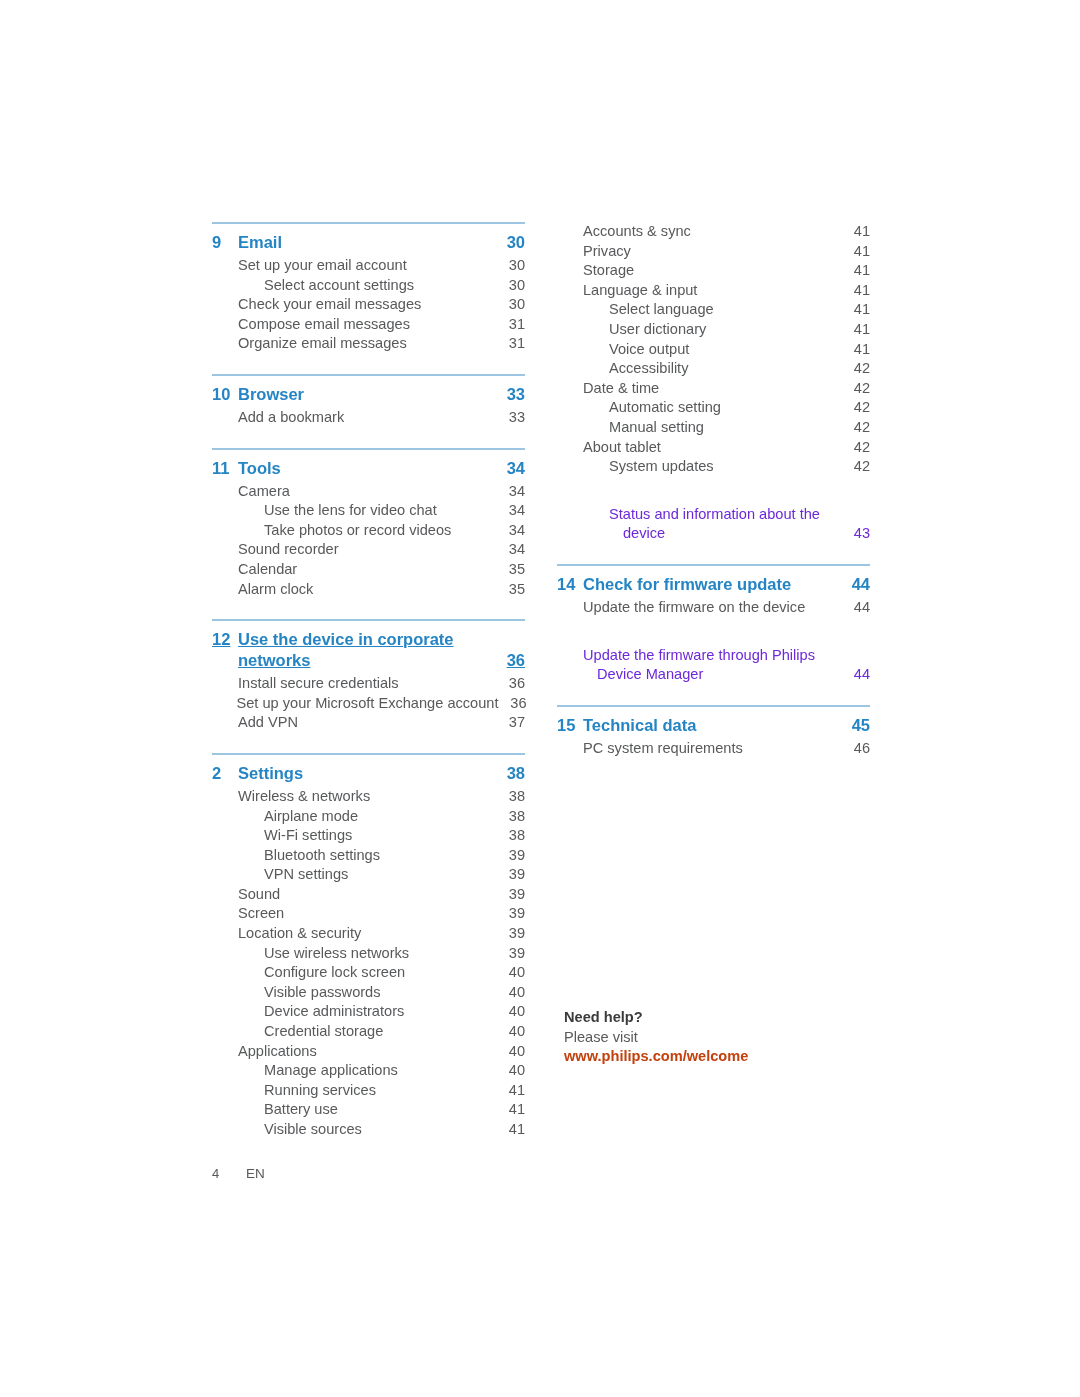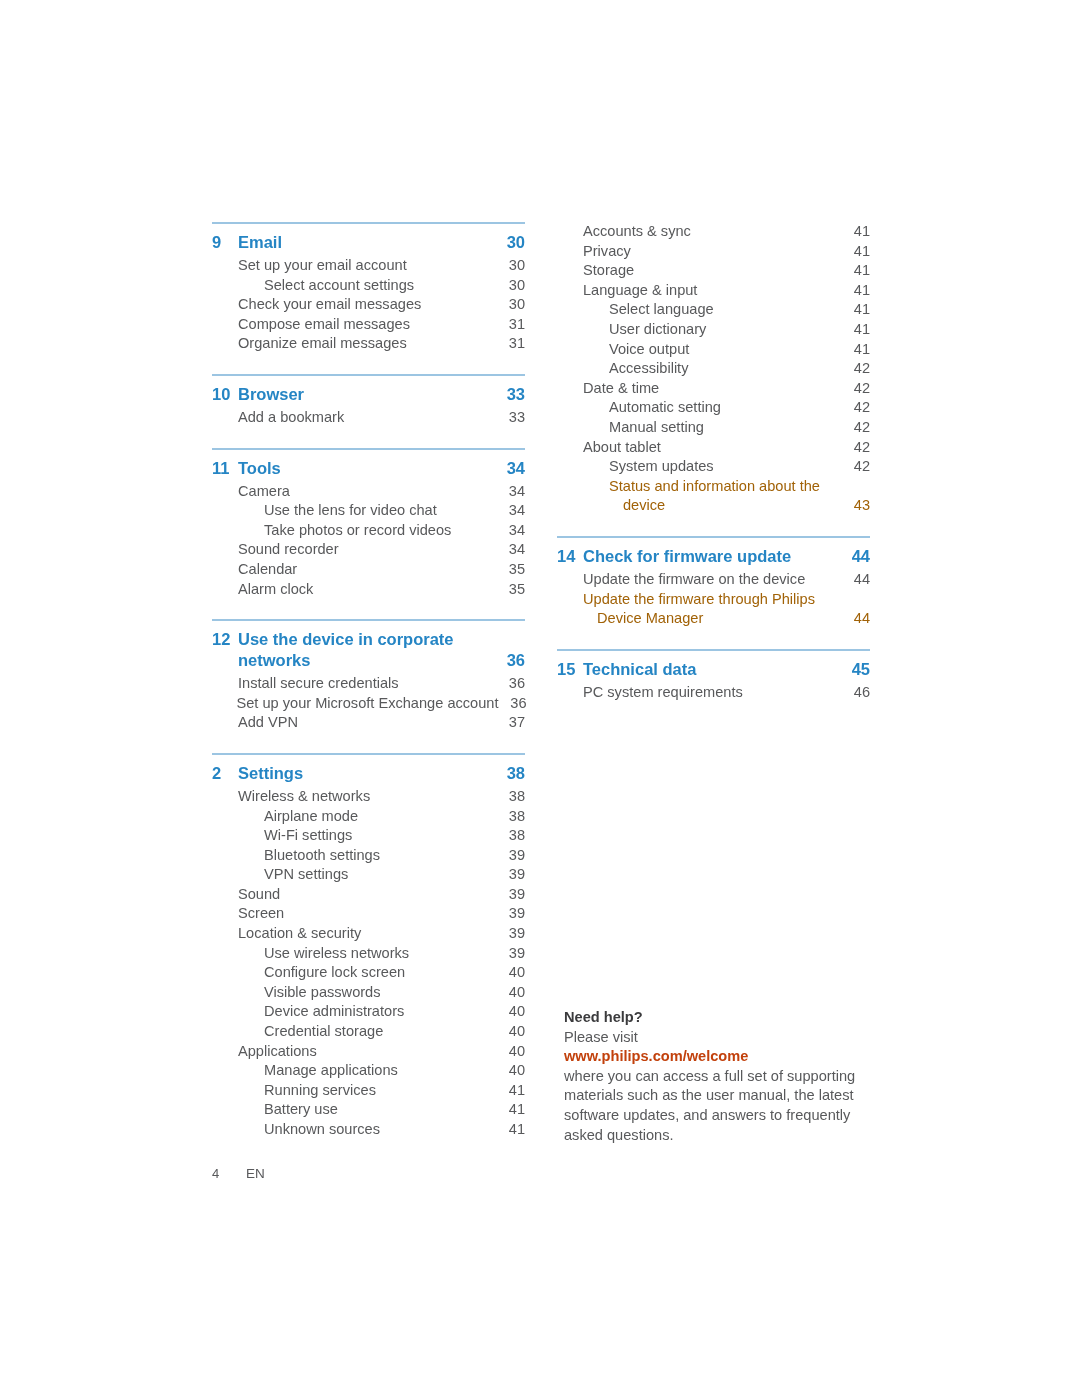--- a/index.html
+++ b/index.html
@@ -66,20 +66,21 @@
     text-align: right;
     min-width: 22px;
     font-weight: bold;
   }
 
   
   .chapter.wrap { display: block; }
   .chapter.wrap .line {
     display: flex;
     align-items: flex-start;
+    text-decoration: underline;
   }
   .chapter.wrap .line .num {
     width: 26px;
     flex: 0 0 26px;
   }
   .chapter.wrap .line .txt { flex: 1 1 auto; }
   .chapter.wrap .line .pg {
     flex: 0 0 auto;
     text-align: right;
     min-width: 22px;
@@ -103,21 +104,21 @@
   }
   .entry .pg {
     flex: 0 0 auto;
     text-align: right;
     min-width: 22px;
   }
   .entry.lvl1 { padding-left: 26px; }
   .entry.lvl2 { padding-left: 52px; }
 
   
-  .entry-wrap { color: #a16207; font-size: 14.6px; line-height: 19.6px; }
+  .entry-wrap { color: #6d28d9; font-size: 14.6px; line-height: 19.6px; margin-top: 28px; }
   .entry-wrap .l1 { display: block; }
   .entry-wrap .l2 { display: flex; align-items: baseline; }
   .entry-wrap .l2 .txt { flex: 1 1 auto; padding-right: 6px; }
   .entry-wrap .l2 .pg { flex: 0 0 auto; text-align: right; min-width: 22px; }
   .entry-wrap.lvl1 { padding-left: 26px; }
   .entry-wrap.lvl2 { padding-left: 52px; }
   .entry-wrap.lvl1 .l2 { padding-left: 14px; }
   .entry-wrap.lvl2 .l2 { padding-left: 14px; }
 
   .gap-after { height: 20px; }
@@ -344,21 +345,21 @@
       </div>
       <div class="entry lvl2">
         <span class="txt">Running services</span>
         <span class="pg">41</span>
       </div>
       <div class="entry lvl2">
         <span class="txt">Battery use</span>
         <span class="pg">41</span>
       </div>
       <div class="entry lvl2">
-        <span class="txt">Unknown sources</span>
+        <span class="txt">Visible sources</span>
         <span class="pg">41</span>
       </div>
     </div>
 
   </div>
 
   <div class="col col-right">
 
     <div class="group">
       <div class="entry lvl1">
@@ -458,21 +459,20 @@
         <span class="pg">46</span>
       </div>
     </div>
 
   </div>
 
   <div class="needhelp">
     <span class="hd">Need help?</span>
     <span class="plain">Please visit</span>
     <span class="url">www.philips.com/welcome</span>
-    <span class="body">where you can access a full set of supporting materials such as the user manual, the latest software updates, and answers to frequently asked questions.</span>
   </div>
 
   <div class="footer">
     <span class="pnum">4</span>
     <span class="lang">EN</span>
   </div>
 
 </div>
 
 </body></html>

